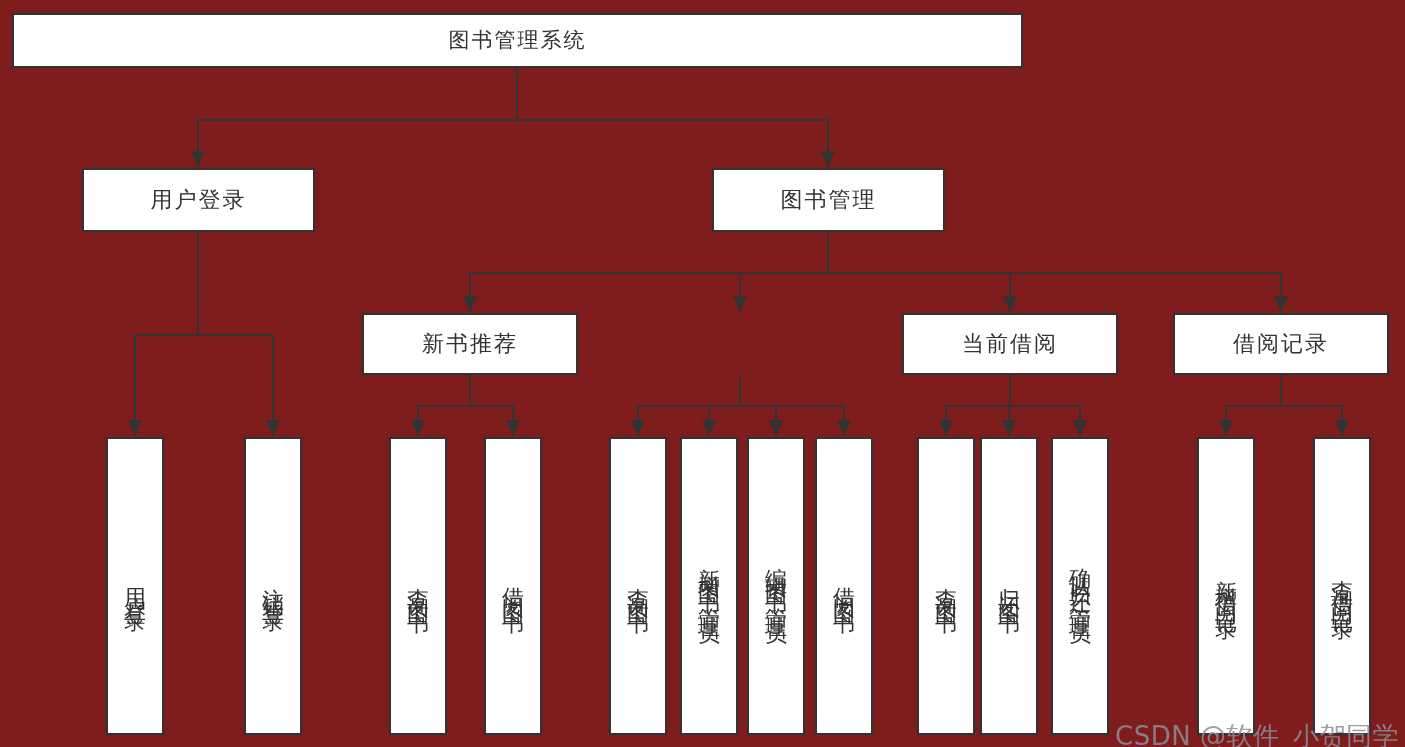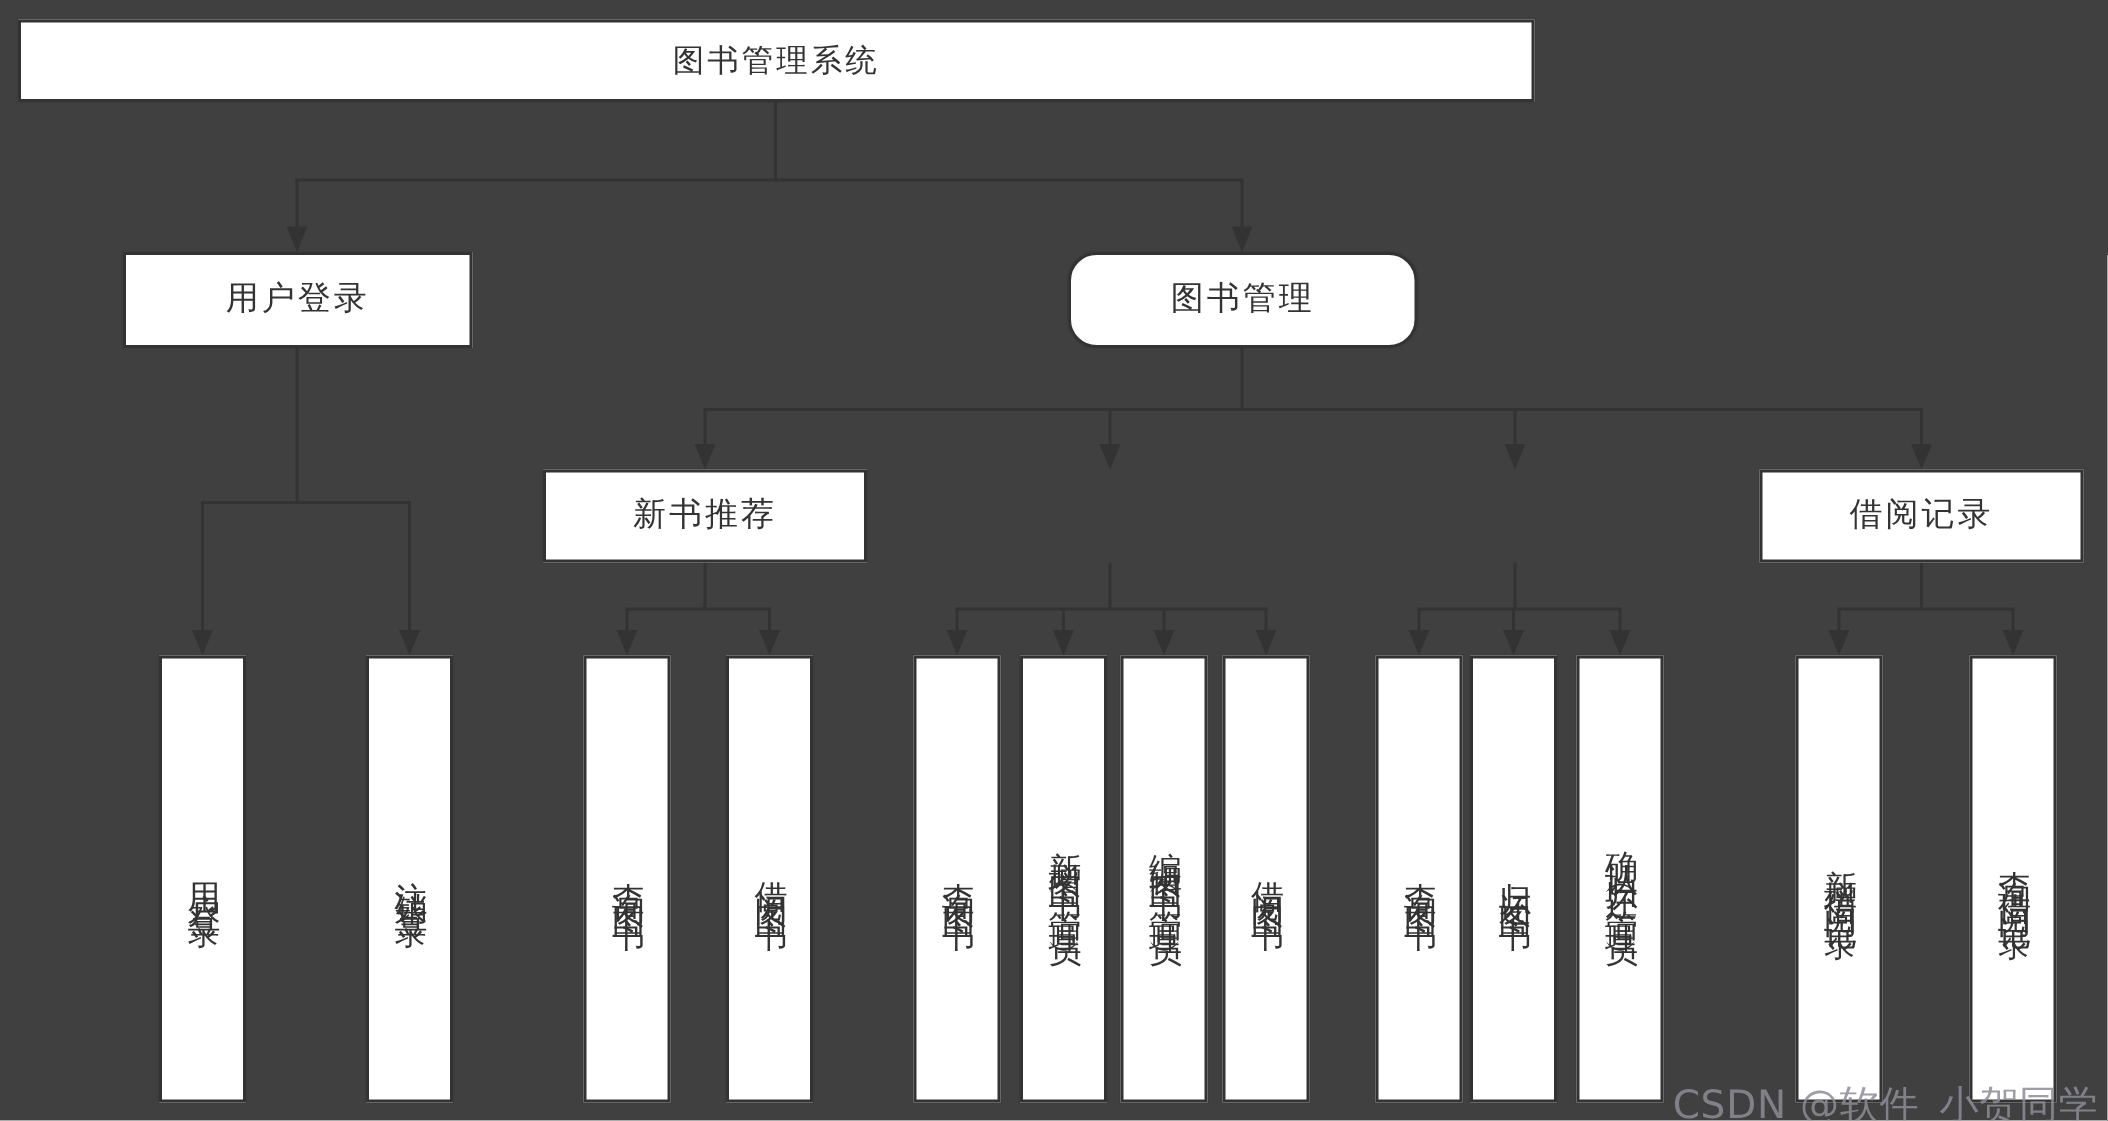--- a/index.html
+++ b/index.html
@@ -1,20 +1,20 @@
 <!DOCTYPE html>
 <html><head>
 <meta charset="utf-8">
 <style>
   html, body { margin: 0; padding: 0; background: #ffffff; }
   .stage {
     position: relative;
     width: 1405px;
     height: 747px;
-    background: #404040;
+    background: #7f1d1d;
     font-family: "DejaVu Sans", sans-serif;
     color: #333333;
     overflow: hidden;
   }
   .connectors {
     position: absolute;
     left: 0; top: 0;
     width: 1405px; height: 747px;
   }
   .node {
@@ -113,23 +113,24 @@
       <polygon points="1002,420 1016,420 1009,437"></polygon>
       <polygon points="1073,420 1087,420 1080,437"></polygon>
       <polygon points="1219,420 1233,420 1226,437"></polygon>
       <polygon points="1335,420 1349,420 1342,437"></polygon>
     </g>
   </svg>
 
   <div class="node root" style="left:12px; top:13px; width:1011px; height:55px;">图书管理系统</div>
 
   <div class="node" style="left:82px; top:168px; width:233px; height:64px;">用户登录</div>
-  <div class="node" style="left:712px; top:168px; width:233px; height:64px;border-radius:19px;">图书管理</div>
+  <div class="node" style="left:712px; top:168px; width:233px; height:64px;">图书管理</div>
 
   <div class="node" style="left:362px; top:313px; width:216px; height:62px;">新书推荐</div>
+  <div class="node" style="left:902px; top:313px; width:216px; height:62px;">当前借阅</div>
   <div class="node" style="left:1173px; top:313px; width:216px; height:62px;">借阅记录</div>
 
   <div class="node leaf" style="left:106px;">用户登录</div>
   <div class="node leaf" style="left:244px;">注销登录</div>
 
   <div class="node leaf" style="left:389px;">查询图书</div>
   <div class="node leaf" style="left:484px;">借阅图书</div>
 
   <div class="node leaf" style="left:609px;">查询图书</div>
   <div class="node leaf" style="left:680px;">新增图书（管理员）</div>

